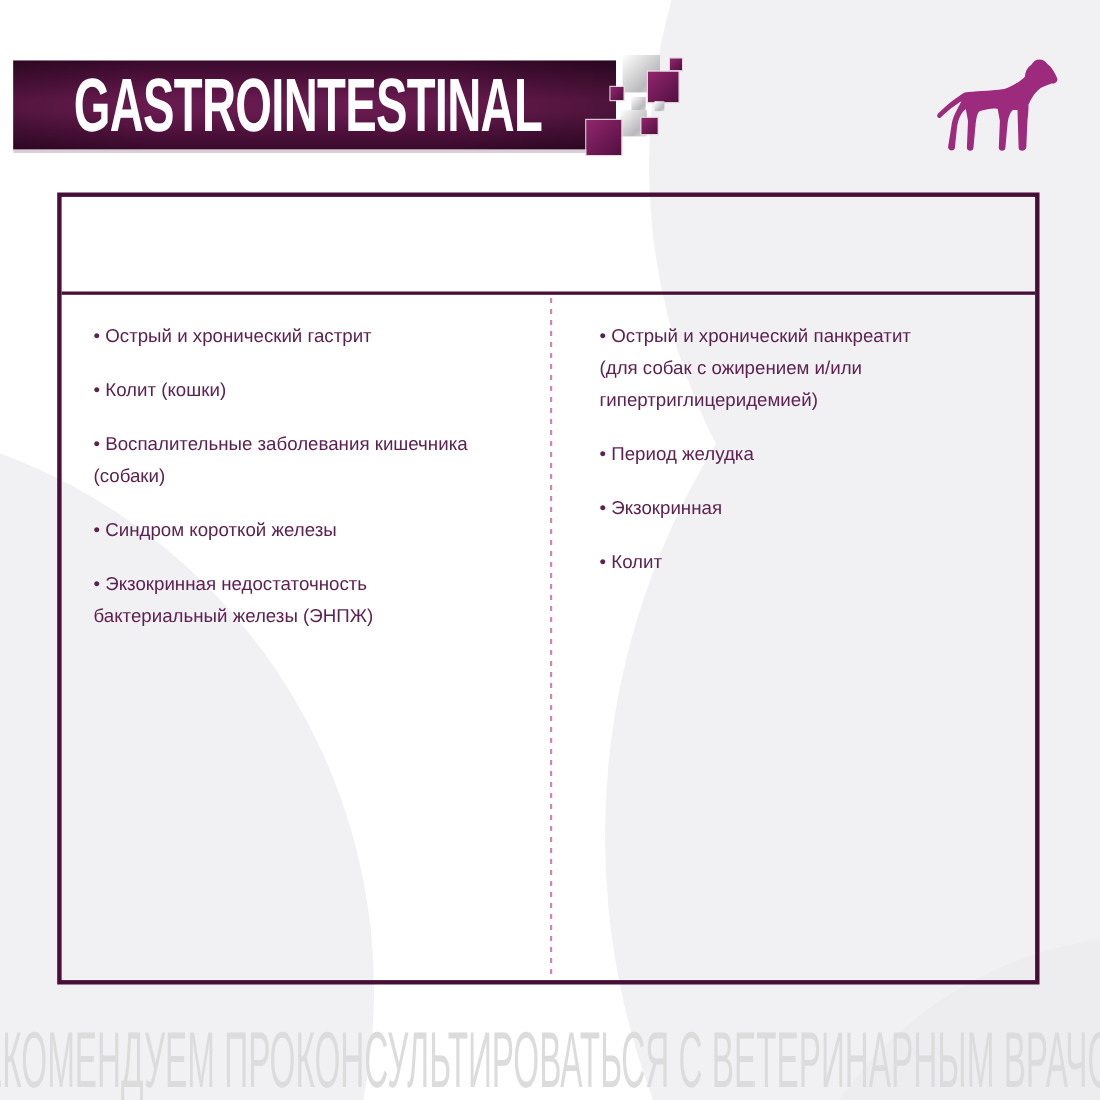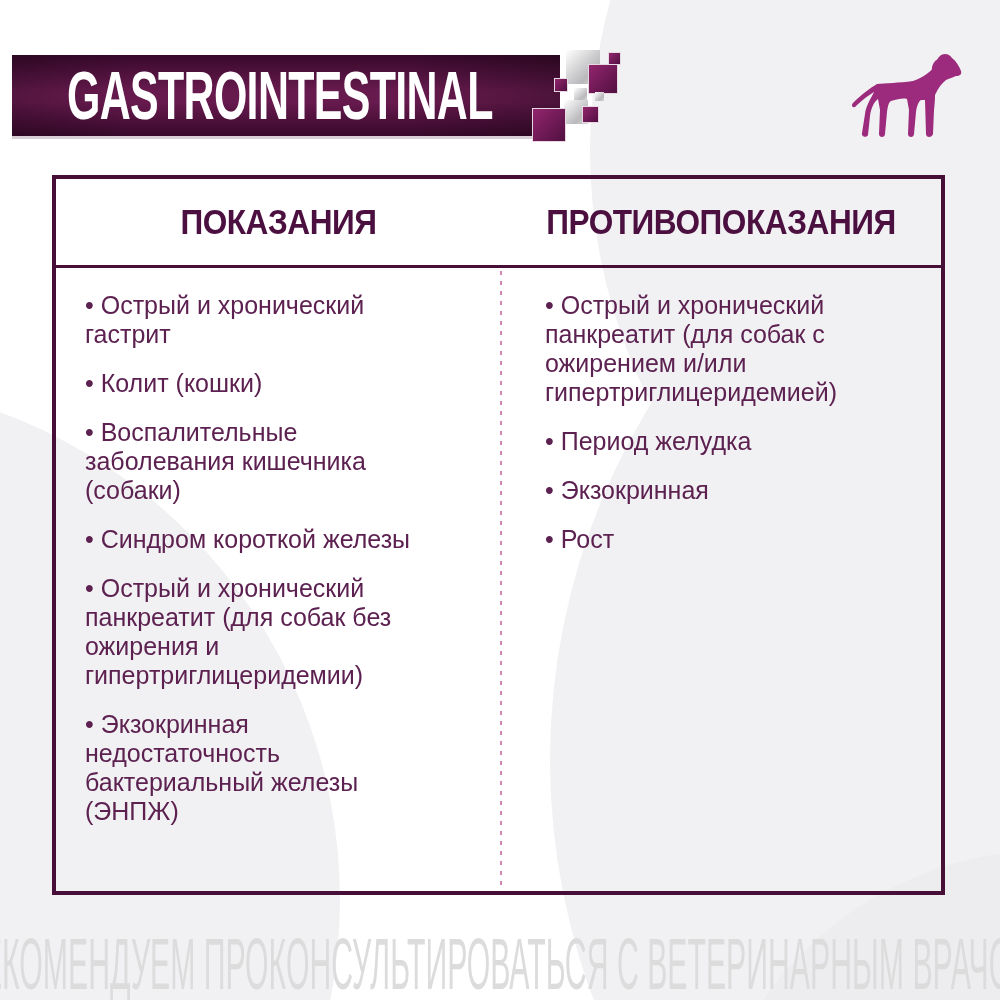--- a/index.html
+++ b/index.html
@@ -70,21 +70,21 @@
   .header-rule{position:absolute;left:0;top:86px;width:885px;height:3px;background:var(--border)}
   .vdivider{
     position:absolute;left:444px;top:92px;bottom:4px;width:2px;
     background:repeating-linear-gradient(180deg,var(--divider_dot) 0px,var(--divider_dot) 4px,transparent 4px,transparent 10px);
   }
   .card-body{position:absolute;left:0;top:89px;width:885px;bottom:0;display:flex}
   .bcell{padding-top:23px}
   .bcell.left{width:444px;padding-left:29px;padding-right:62px}
   .bcell.right{width:441px;padding-left:45px;padding-right:112px}
   .li{
-    font-size:25px;line-height:29px;color:var(--body_text);margin-bottom:20px;
+    font-size:17px;line-height:29px;color:var(--body_text);margin-bottom:20px;
   }
 
   
   .watermark{
     position:absolute;left:0;top:928px;width:1000px;height:72px;z-index:2;
     display:flex;justify-content:center;align-items:flex-start;
   }
   .watermark span{
     font-size:72px;line-height:72px;font-weight:400;color:var(--watermark);
     white-space:nowrap;transform:scaleX(0.42);transform-origin:center top;
@@ -122,43 +122,34 @@
              C18,87 24,88 25,85 L27,66 C28,58 31,52 35,49 L37,60 L36,84
              C36,88 42,88 42,84 L44,62 C45,55 46,52 48,51 C55,49 60,48 64,49
              L66,60 L65,84 C65,88 71,88 71,84 L73,62 C74,55 76,51 78,50
              L82,50 L83,84 C83,88 89,88 90,84 L91,60 C92,52 92,48 92,45
              C95,38 99,33 103,30 C107,28 111,27 113,26 C117,26 119,24 118,21 Z"></path>
     <ellipse cx="94" cy="18" rx="5" ry="9" transform="rotate(14 94 18)"></ellipse>
   </svg>
 </div>
 
 <div class="card">
-  <div class="card-header">
-    <div class="hcell left">
-      <span>ПОКАЗАНИЯ</span>
-    </div>
-    <div class="hcell right">
-      <span>ПРОТИВОПОКАЗАНИЯ</span>
-    </div>
-  </div>
   <div class="header-rule"></div>
   <div class="vdivider"></div>
   <div class="card-body">
     <div class="bcell left">
         <div class="li">• Острый и хронический гастрит</div>
         <div class="li">• Колит (кошки)</div>
         <div class="li">• Воспалительные заболевания кишечника (собаки)</div>
         <div class="li">• Синдром короткой железы</div>
-        <div class="li">• Острый и хронический панкреатит (для собак без ожирения и гипертриглицеридемии)</div>
         <div class="li">• Экзокринная недостаточность бактериальный железы (ЭНПЖ)</div>
       </div>
     <div class="bcell right">
         <div class="li">• Острый и хронический панкреатит (для собак с ожирением и/или гипертриглицеридемией)</div>
         <div class="li">• Период желудка</div>
         <div class="li">• Экзокринная</div>
-        <div class="li">• Рост</div>
+        <div class="li">• Колит</div>
       </div>
   </div>
 </div>
 
 <div class="watermark">
   <span>РЕКОМЕНДУЕМ ПРОКОНСУЛЬТИРОВАТЬСЯ С ВЕТЕРИНАРНЫМ ВРАЧОМ</span>
 </div>
 
 </body></html>

